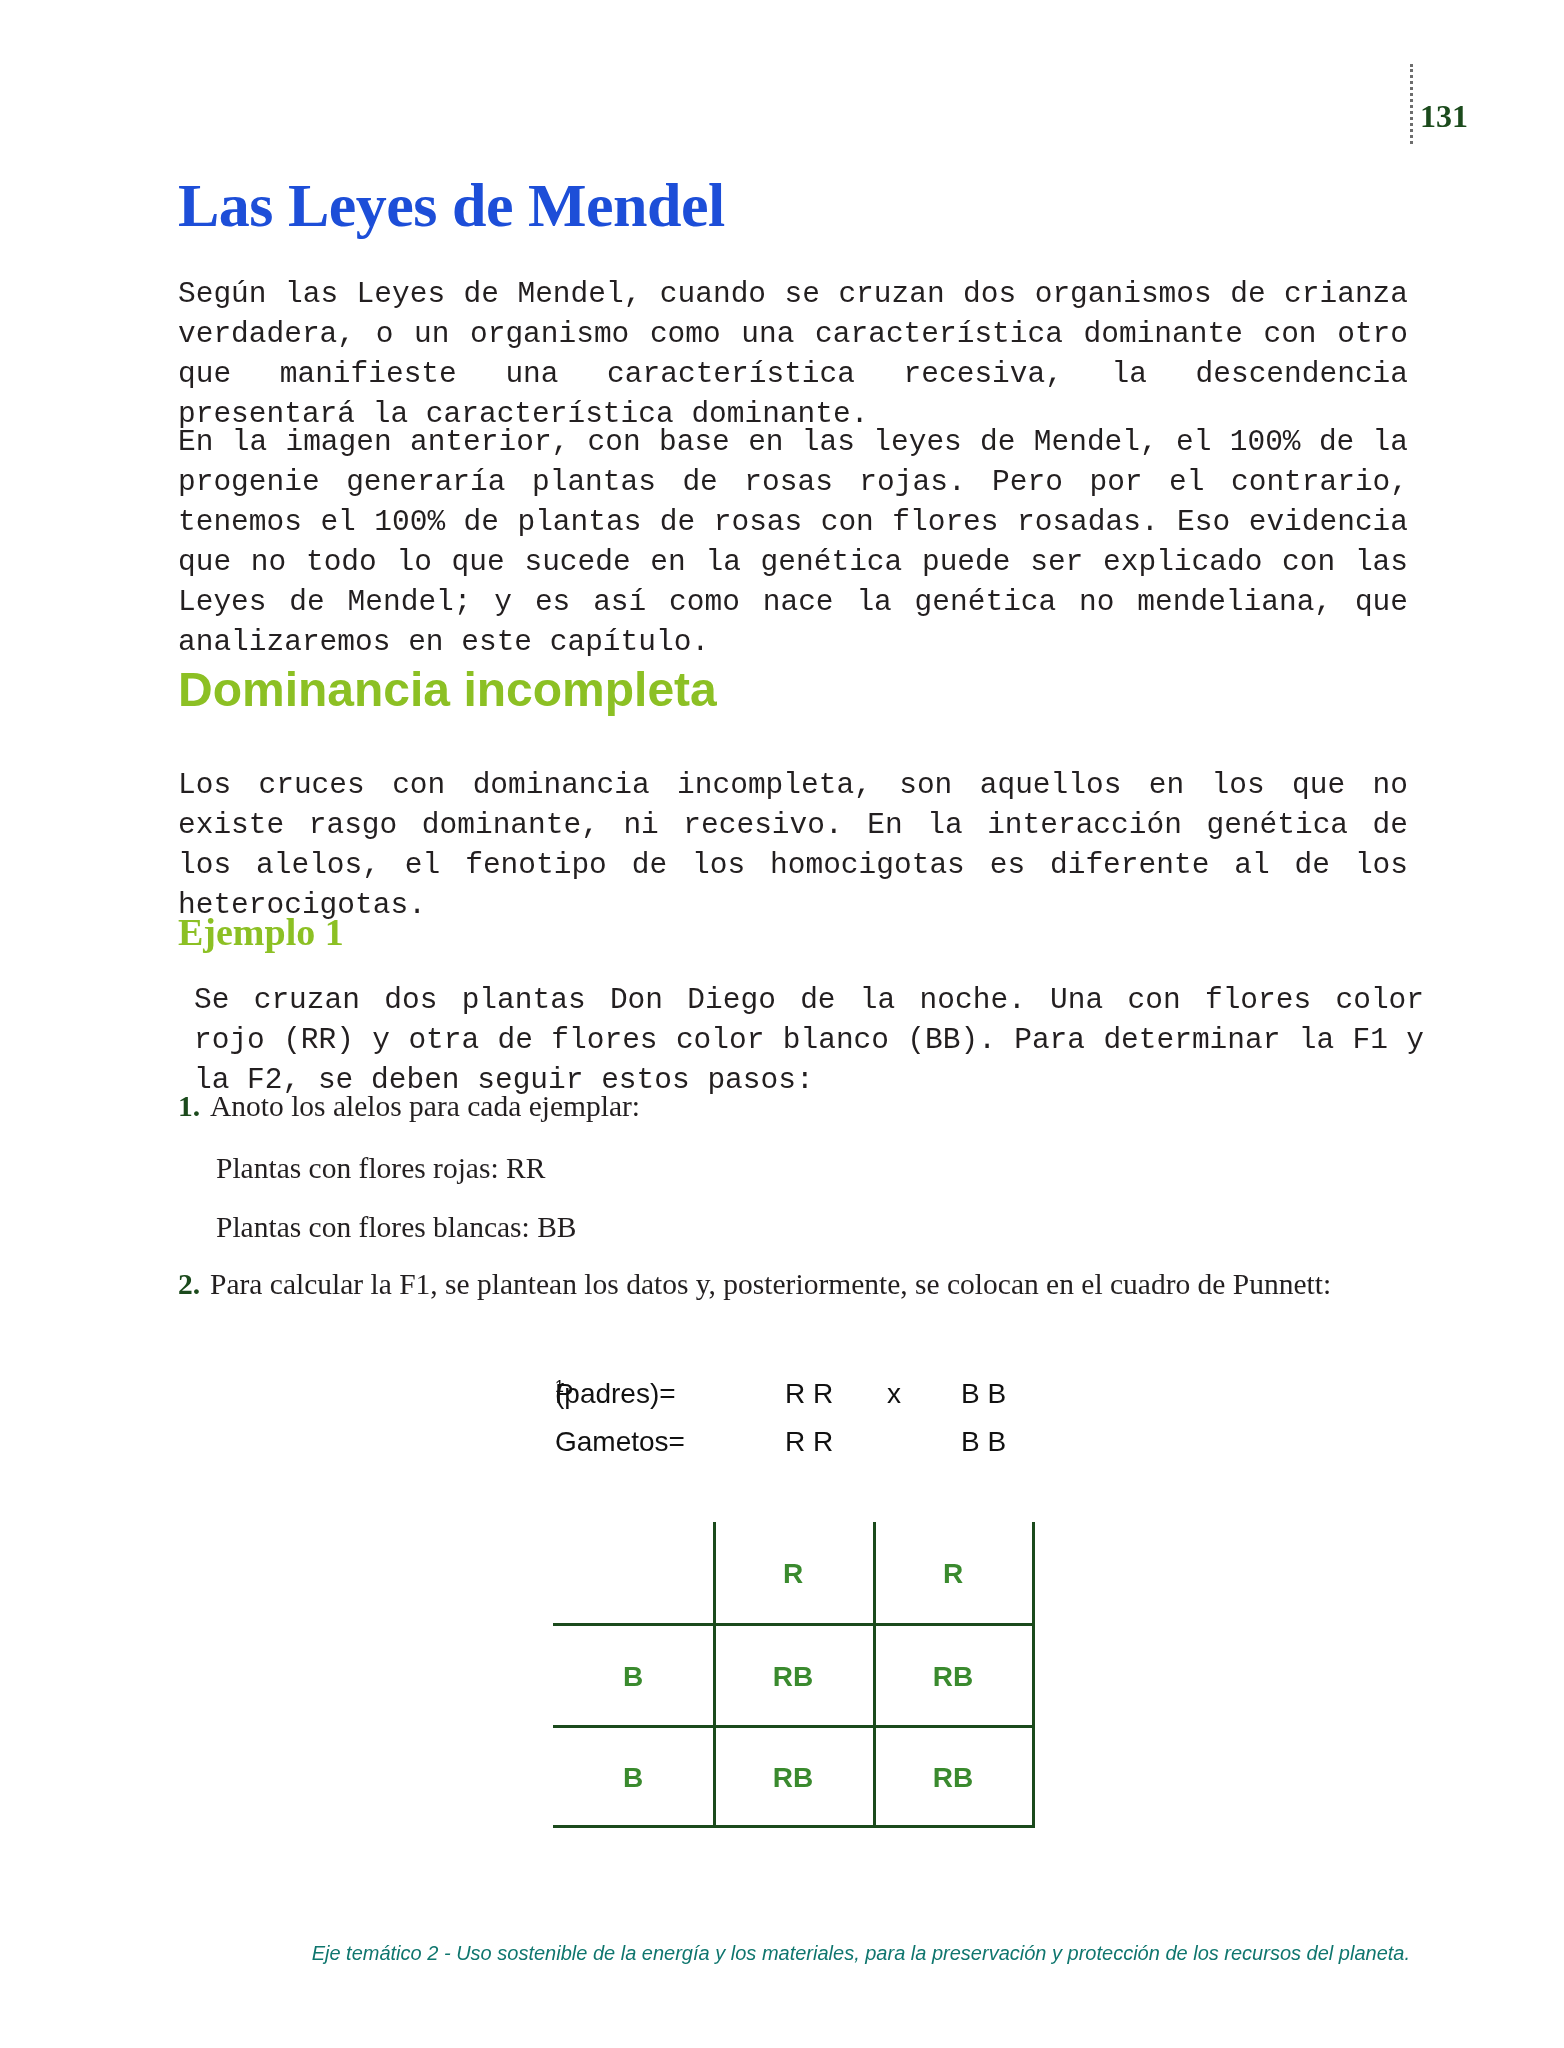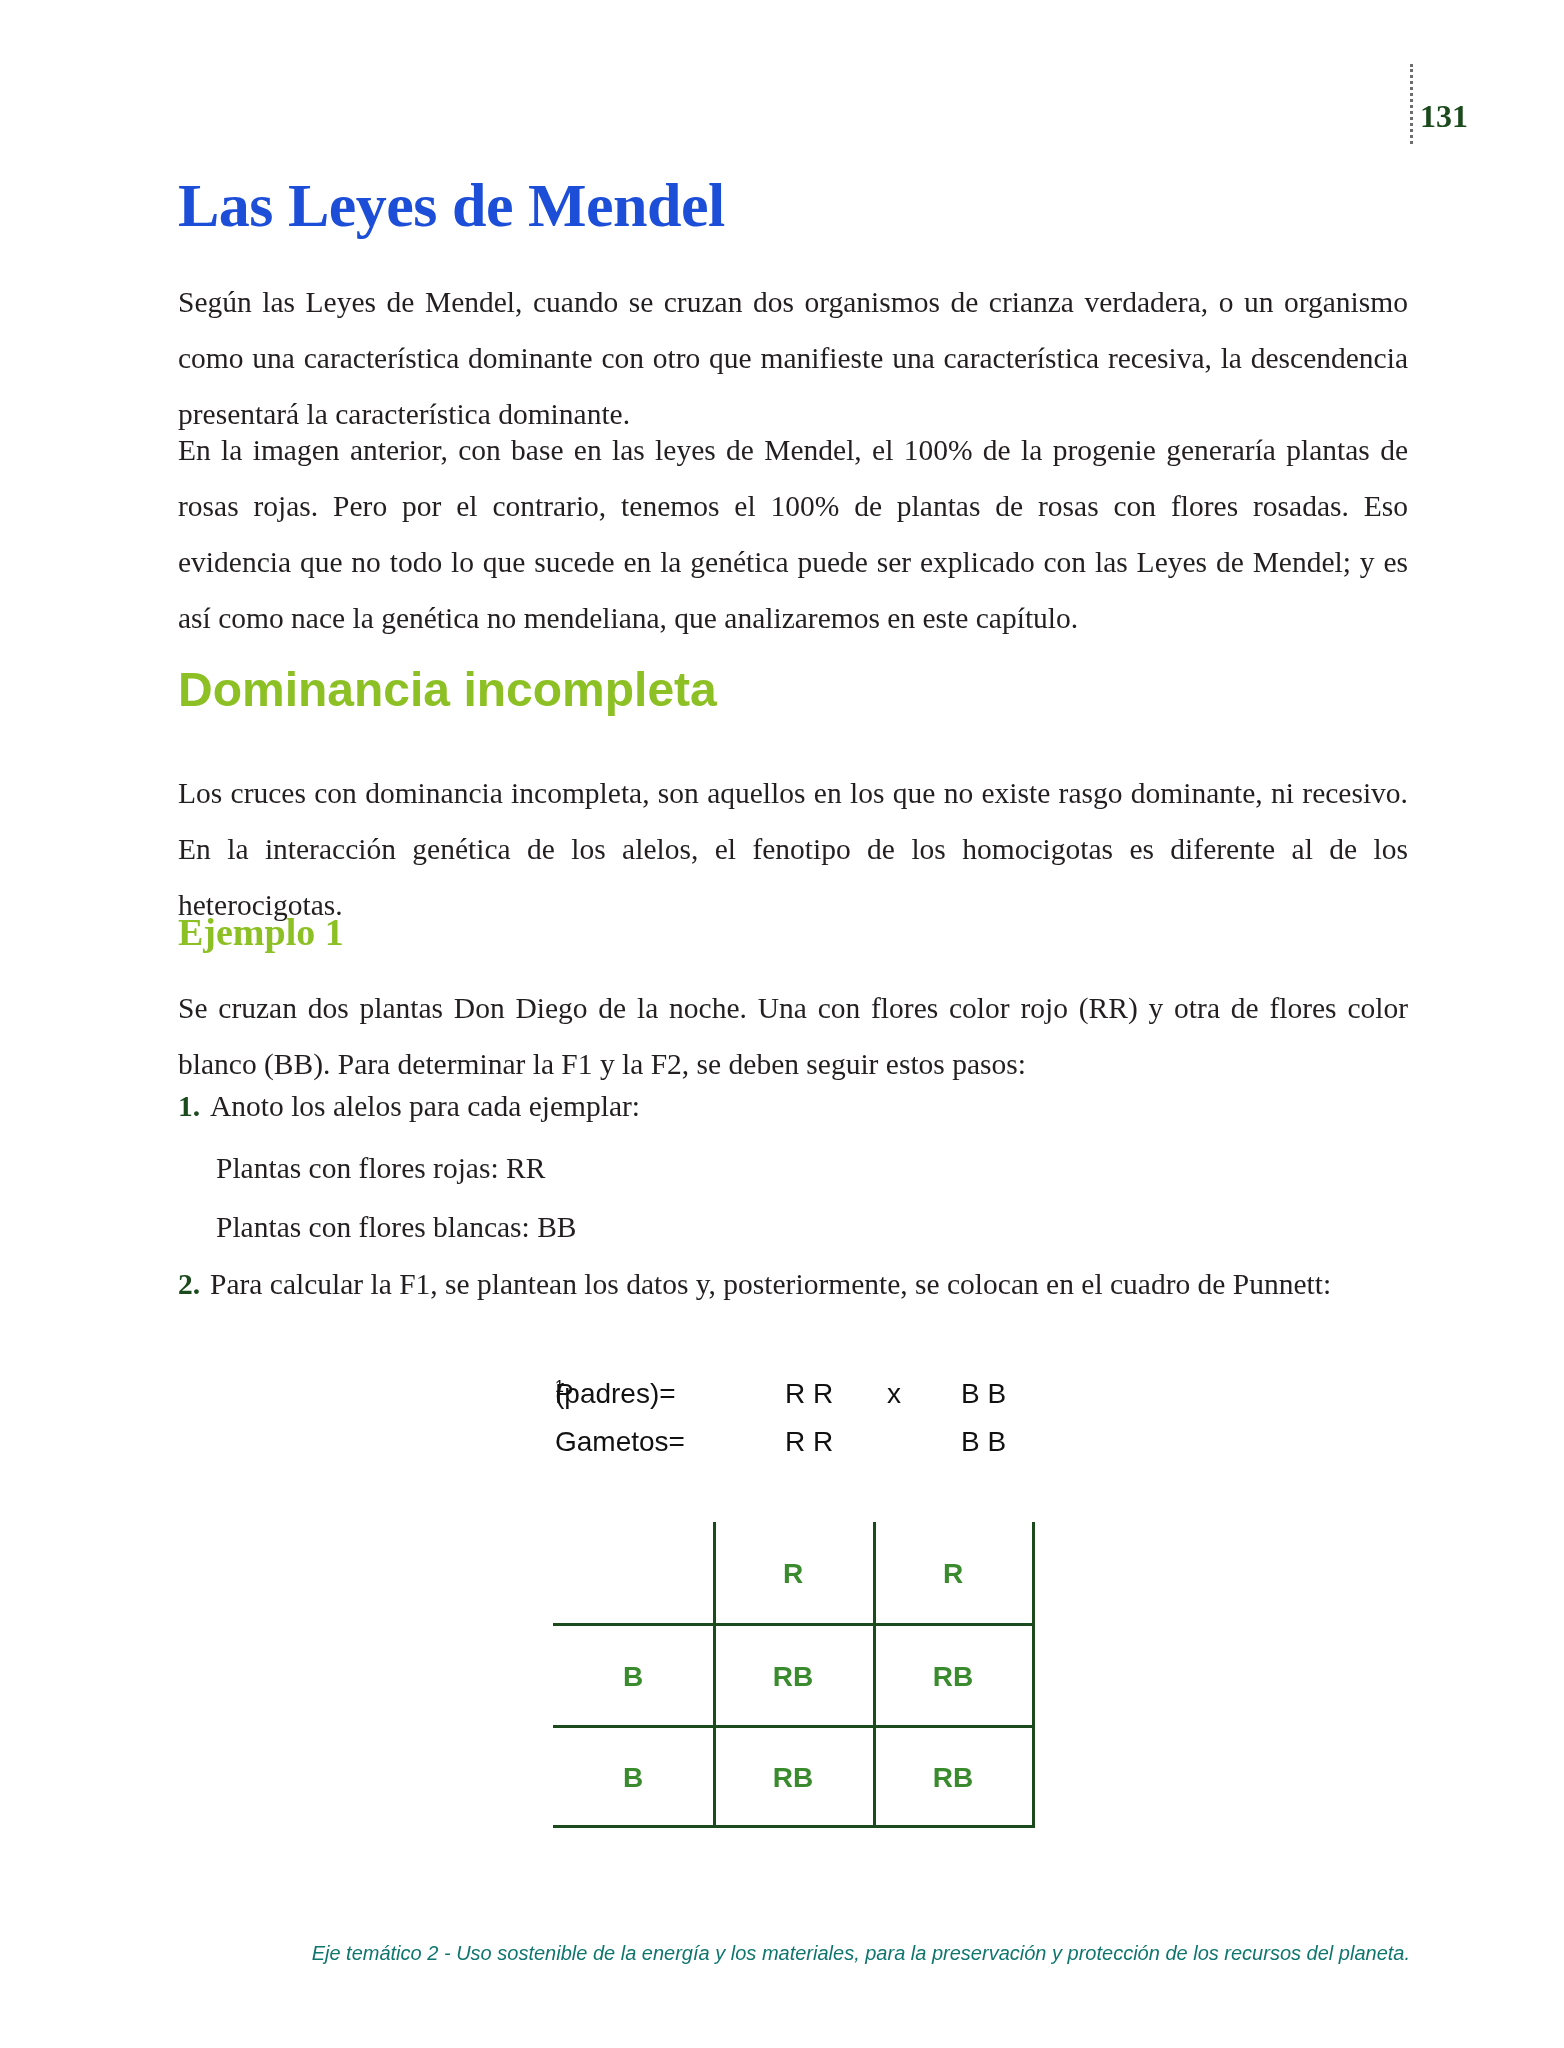--- a/index.html
+++ b/index.html
@@ -17,22 +17,22 @@
       font-size: 32px; font-weight: bold; color: #1b4a1c;
       font-family: "Liberation Serif", serif;
     }
     .title {
       position: absolute; left: 178px; top: 170px; margin: 0;
       font-size: 62px; font-weight: bold; color: #1d4ed8; letter-spacing: -0.5px;
       font-family: "Liberation Serif", serif;
     }
     .para {
       position: absolute; left: 178px; width: 1230px; margin: 0;
-      font-size: 29.5px; line-height: 56px; text-align: justify;
-      font-family: Liberation Serif, serif; color: #231f20;
+      font-size: 29.5px; line-height: 40px; text-align: justify;
+      font-family: Liberation Mono, monospace; color: #231f20;
     }
     .h2 {
       position: absolute; left: 178px; top: 662px; margin: 0;
       font-size: 48px; font-weight: bold; color: #8cc024;
       font-family: Liberation Sans, sans-serif;
     }
     .h3 {
       position: absolute; left: 178px; top: 910px; margin: 0;
       font-size: 38px; font-weight: bold; color: #8cc024;
       font-family: "Liberation Serif", serif;
@@ -78,21 +78,21 @@
 
 <h1 class="title">Las Leyes de Mendel</h1>
 
 <p class="para" style="top:274px;">Según las Leyes de Mendel, cuando se cruzan dos organismos de crianza verdadera, o un organismo como una característica dominante con otro que manifieste una característica recesiva, la descendencia presentará la característica dominante.</p>
 <p class="para" style="top:422px;">En la imagen anterior, con base en las leyes de Mendel, el 100% de la progenie generaría plantas de rosas rojas. Pero por el contrario, tenemos el 100% de plantas de rosas con flores rosadas. Eso evidencia que no todo lo que sucede en la genética puede ser explicado con las Leyes de Mendel; y es así como nace la genética no mendeliana, que analizaremos en este capítulo.</p>
 
 <h2 class="h2">Dominancia incompleta</h2>
 <p class="para" style="top:752px;margin-top:13px;">Los cruces con dominancia incompleta, son aquellos en los que no existe rasgo dominante, ni recesivo. En la interacción genética de los alelos, el fenotipo de los homocigotas es diferente al de los heterocigotas.</p>
 
 <h3 class="h3">Ejemplo 1</h3>
-<p class="para" style="top:980px;">Se cruzan dos plantas Don Diego de la noche. Una con flores color rojo (RR) y otra de flores color blanco (BB). Para determinar la F1 y la F2, se deben seguir estos pasos:</p>
+<p class="para" style="top:980px;margin-left:16px;">Se cruzan dos plantas Don Diego de la noche. Una con flores color rojo (RR) y otra de flores color blanco (BB). Para determinar la F1 y la F2, se deben seguir estos pasos:</p>
 
 <p class="step" style="top:1084px;">
   <span class="step-num">1.</span><span>Anoto los alelos para cada ejemplar:</span>
 </p>
 <p class="sub-line" style="top:1142px;">Plantas con flores rojas: RR</p>
 <p class="sub-line" style="top:1201px;">Plantas con flores blancas: BB</p>
 
 <p class="step" style="top:1262px;">
   <span class="step-num">2.</span><span>Para calcular la F1, se plantean los datos y, posteriormente, se colocan en el cuadro de Punnett:</span>
 </p>

